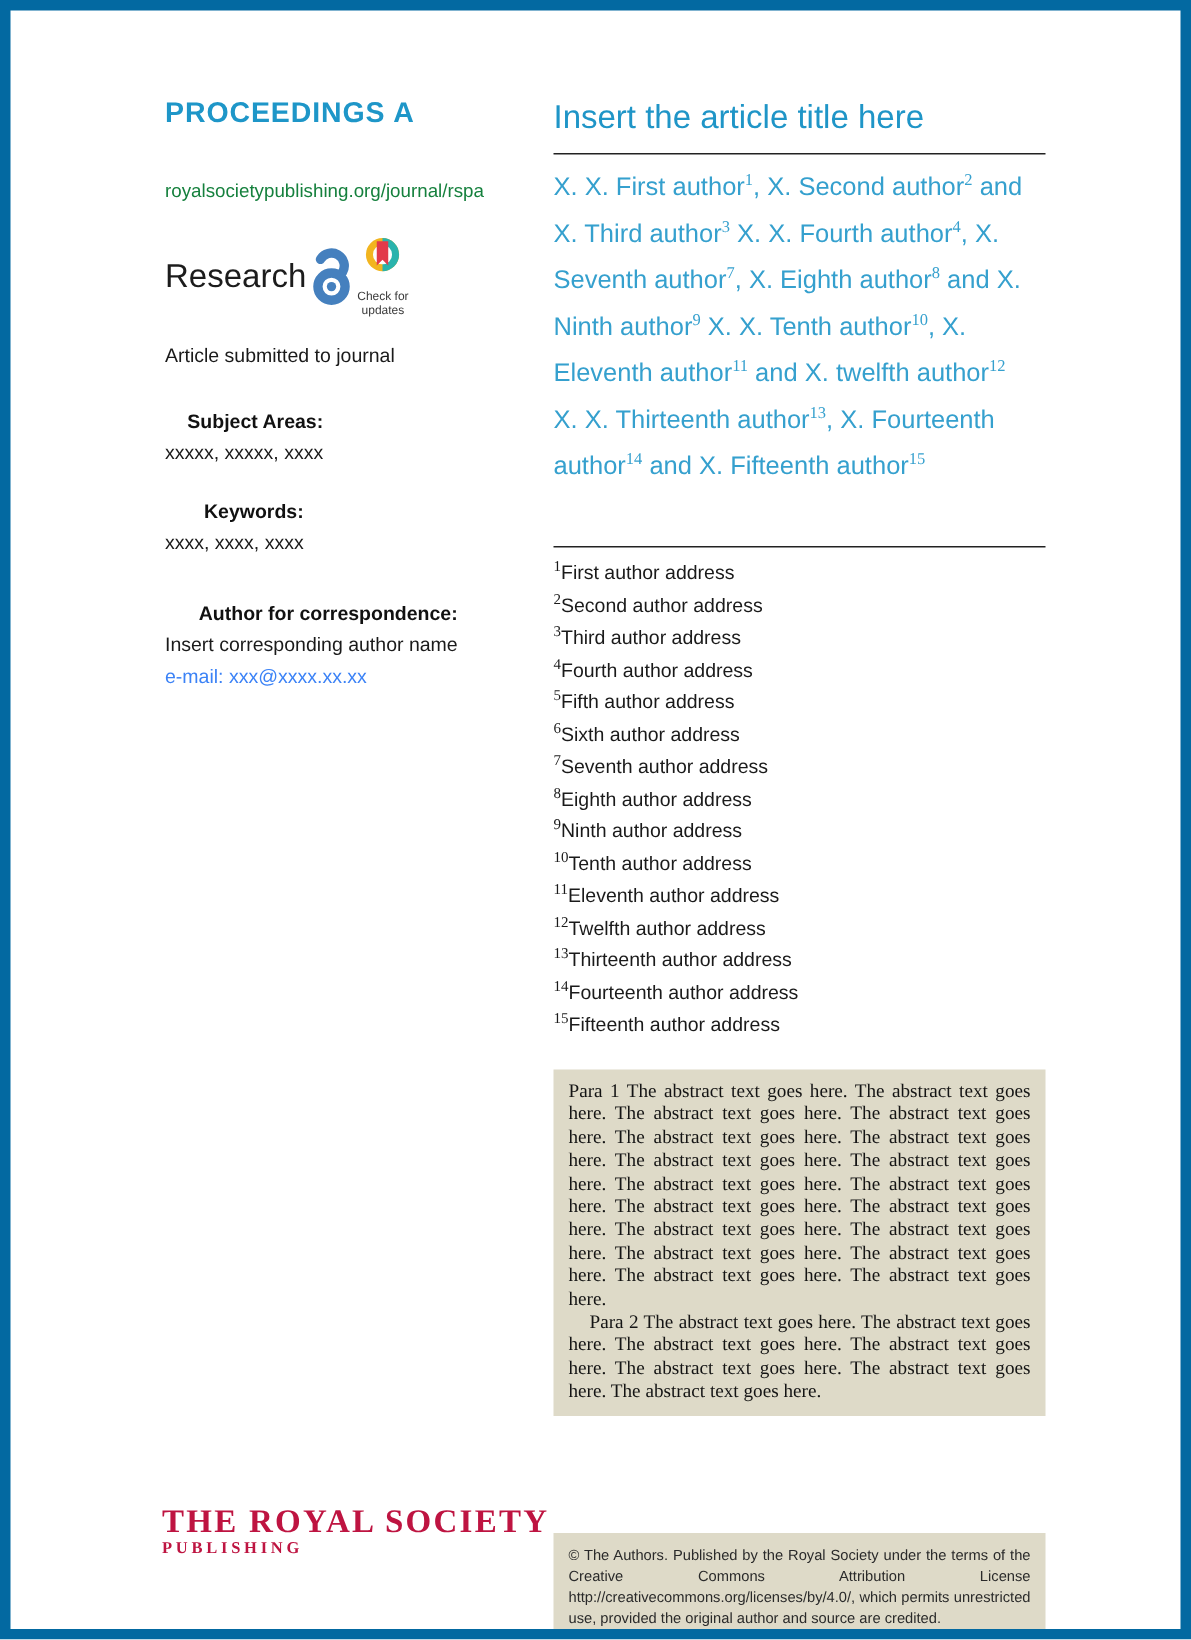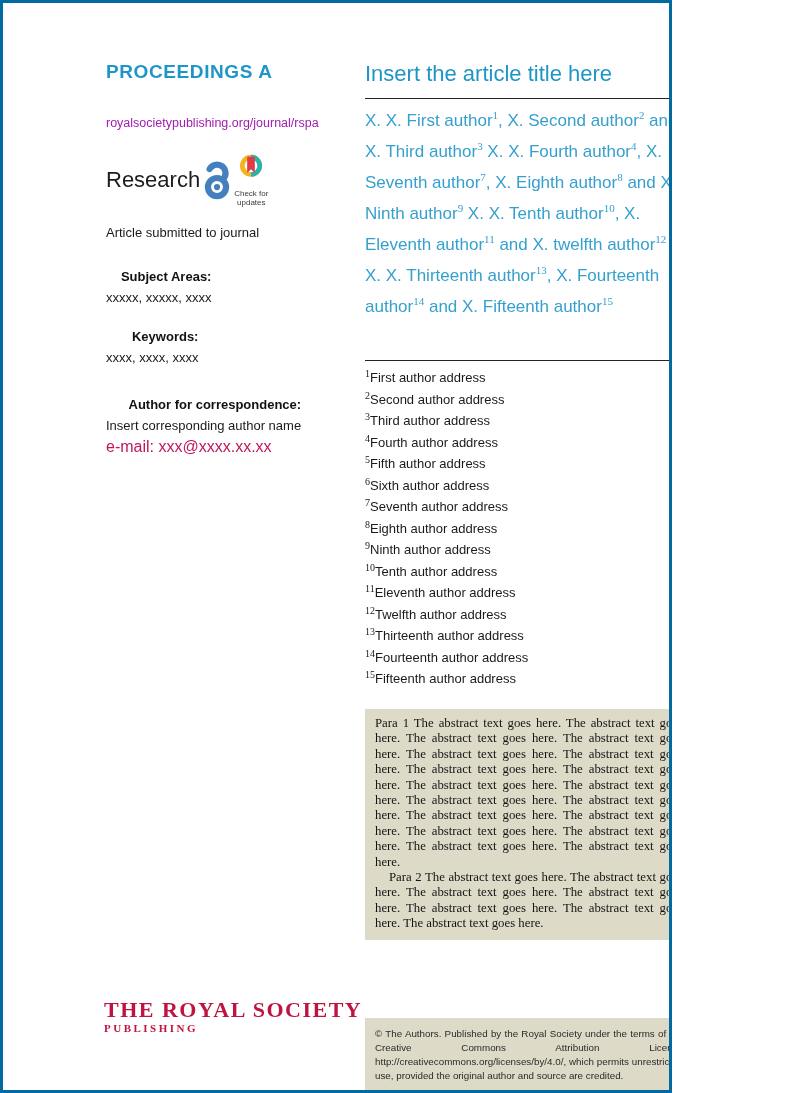--- a/index.html
+++ b/index.html
@@ -1,54 +1,54 @@
 <!DOCTYPE html>
 <html><head>
 <meta charset="utf-8">
 <style>
   html,body{margin:0;padding:0;background:#fff;}
   .page{
     position:relative;
-    width:672px;height:1093px;
+    width:794px;height:1093px;
     background:#ffffff;
-    border:3px solid #0369a1;
+    border:7px solid #0369a1;
     box-sizing:border-box;
     font-family:"Liberation Sans", sans-serif;
     color:#1a1a1a;
     overflow:hidden;
     text-decoration:underline;
   }
   
   .journal-name{
     position:absolute;left:103px;top:58px;
     font-size:19px;font-weight:bold;letter-spacing:0.6px;
     color:#1E96C8;
   }
   .journal-url{
     position:absolute;left:103px;top:113px;
-    font-size:12.5px;color:#a21caf;text-decoration:none;
+    font-size:12.5px;color:#15803d;text-decoration:none;
   }
   .research-row{
     position:absolute;left:103px;top:150px;width:230px;
     display:flex;align-items:center;
   }
   .research-label{font-size:22px;color:#1c1c1c;}
   .oa-icon{flex:0 0 auto;}
   .cfu{display:flex;flex-direction:column;align-items:flex-start;width:54px;cursor:pointer;}
   .cfu-text{font-size:8px;color:#3a3a3a;line-height:9px;text-align:center;margin-top:2px;}
   .submitted{
     position:absolute;left:103px;top:222px;font-size:13px;color:#1a1a1a;
   }
   .meta-label{font-weight:bold;font-size:13px;color:#111;margin-bottom:6px;text-align:right;}
   .meta-value{font-size:13px;color:#1a1a1a;}
   .subject-block{position:absolute;left:103px;top:266px;}
   .keywords-block{position:absolute;left:103px;top:326px;}
   .correspondence-block{position:absolute;left:103px;top:394px;}
   .correspondence-block .meta-value{margin-bottom:5px;}
-  .email-link{font-size:16px;color:#be185d;text-decoration:none;display:inline-block;}
+  .email-link{font-size:13px;color:#3b82f6;text-decoration:none;display:inline-block;}
   .footer-logo{position:absolute;left:101px;top:995px;color:#BE1441;}
   .footer-logo .society{
     font-family:"Liberation Serif", serif;
     font-weight:bold;font-size:22px;letter-spacing:1.5px;line-height:24px;
   }
   .footer-logo .publishing{
     font-family:"Liberation Serif", serif;
     font-weight:bold;font-size:11px;letter-spacing:2.5px;line-height:13px;
   }
   .article-title{

